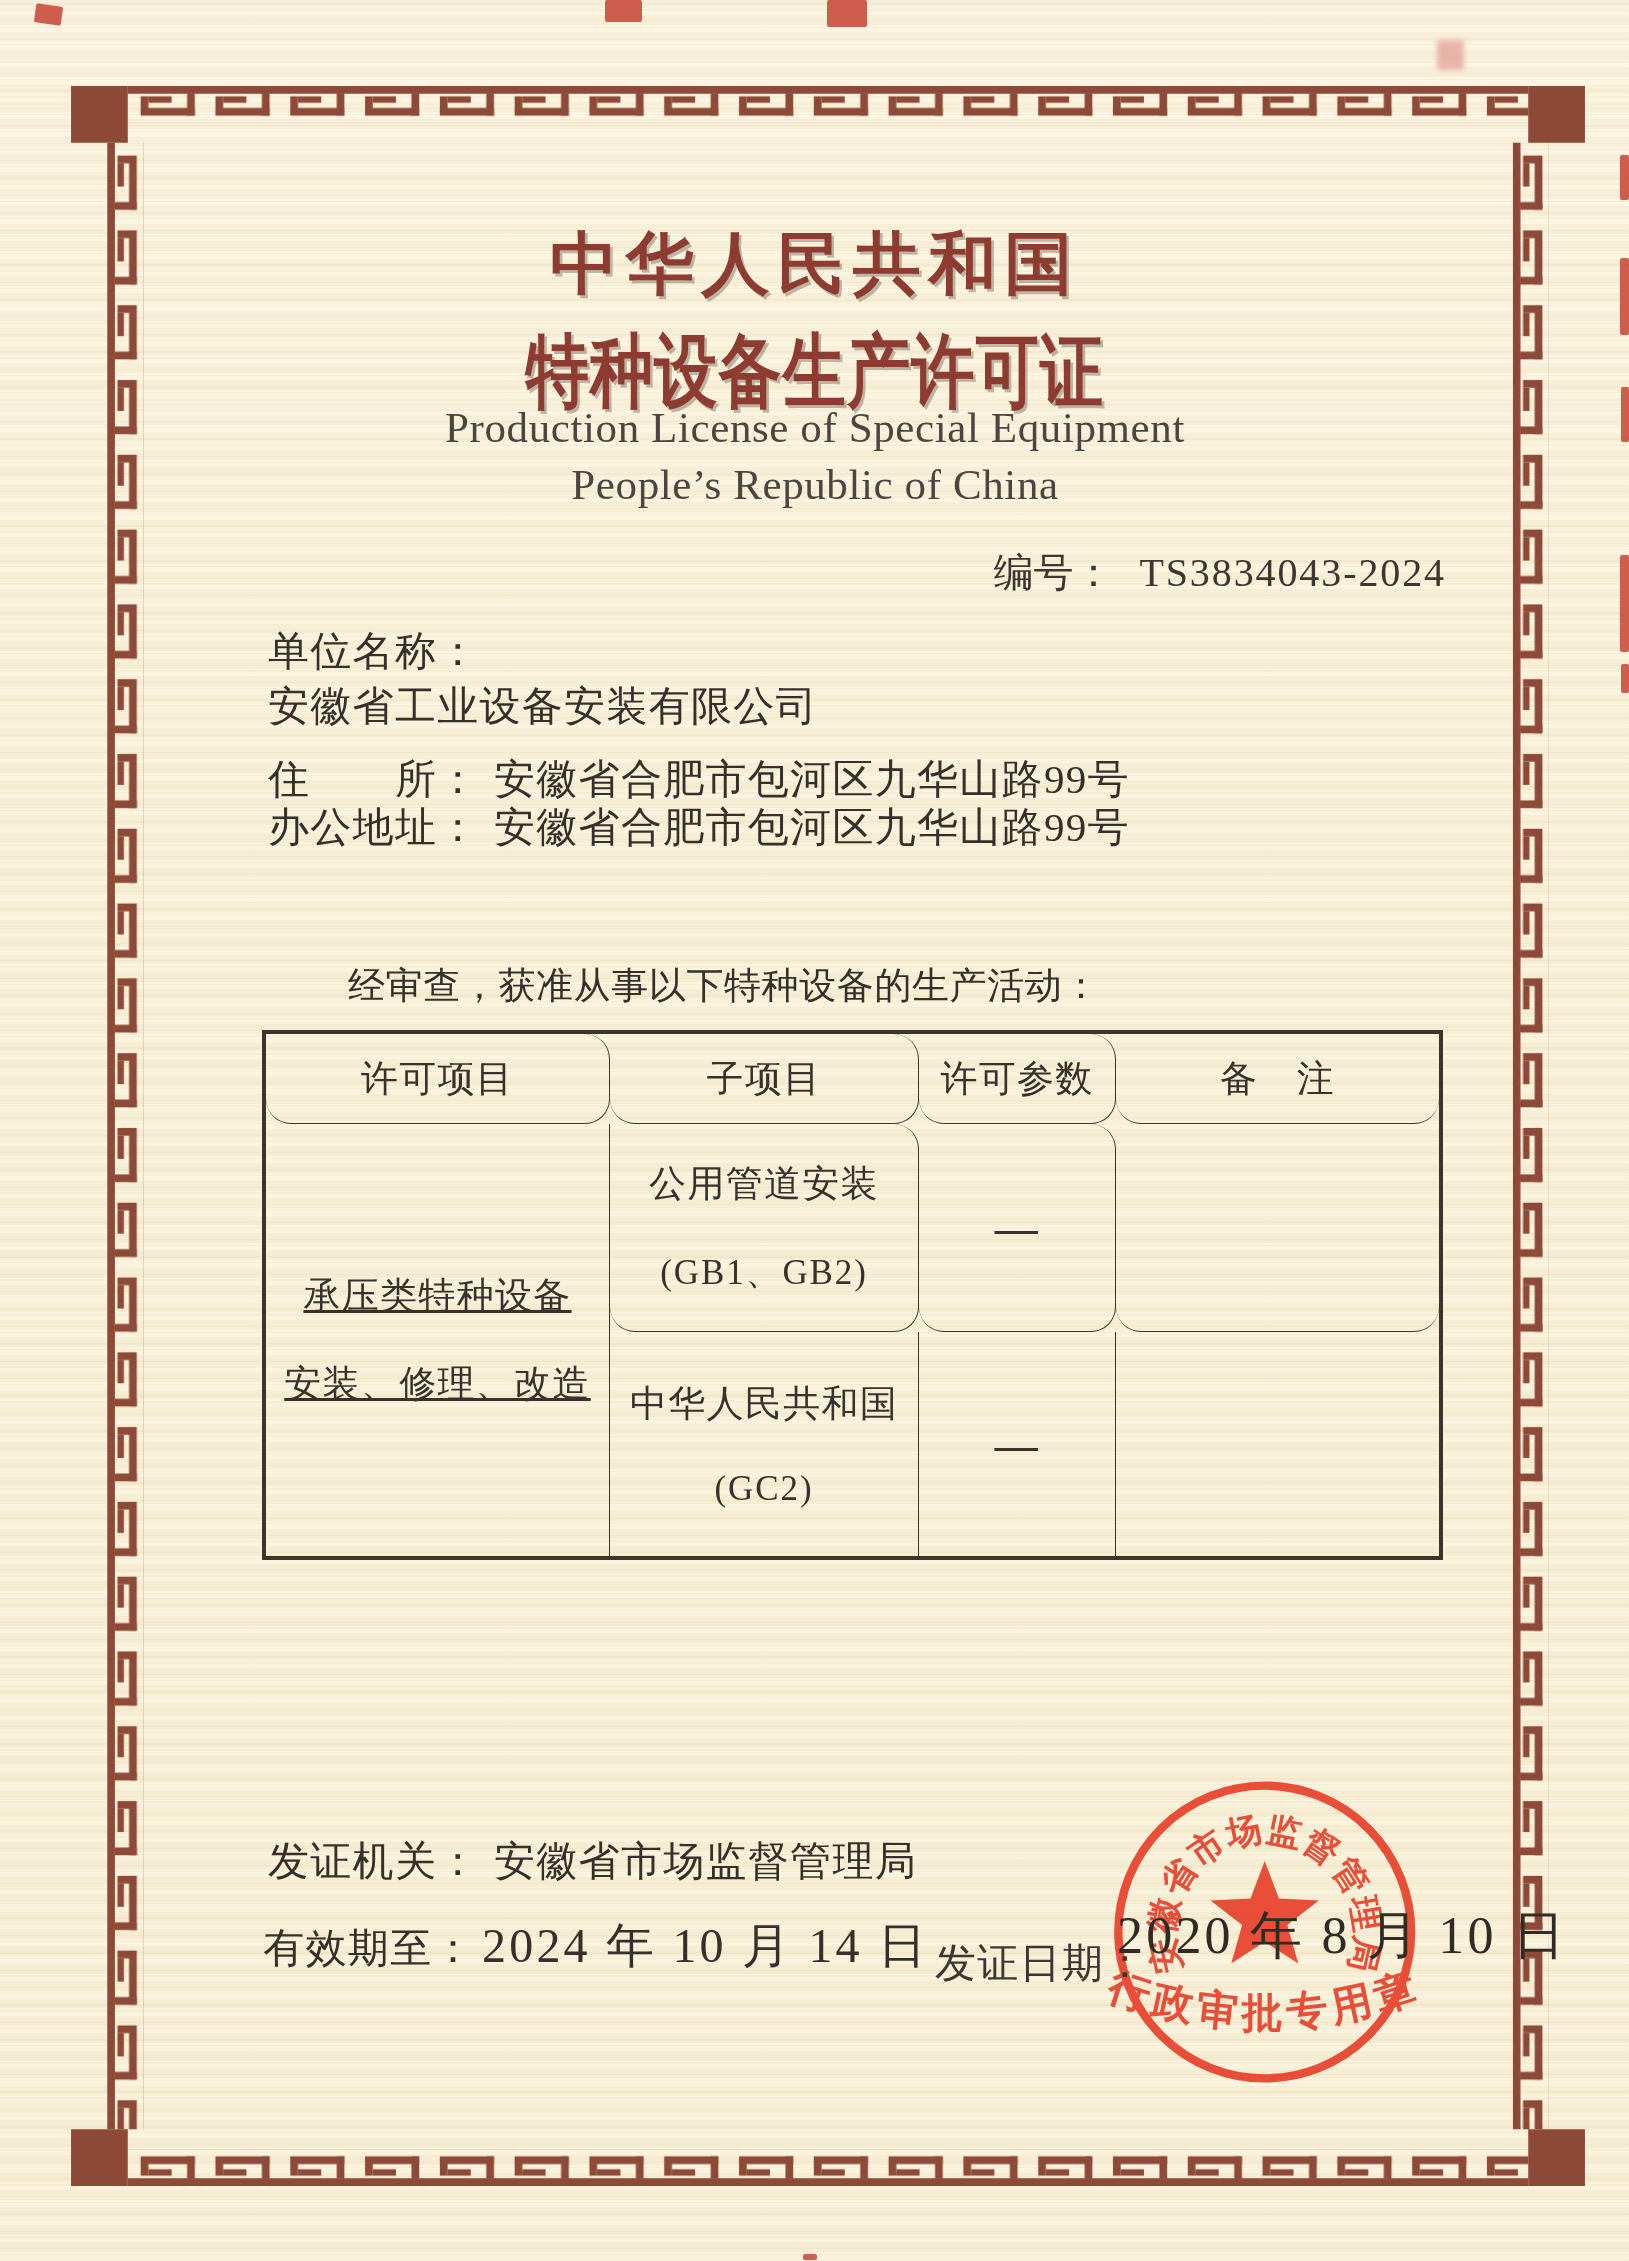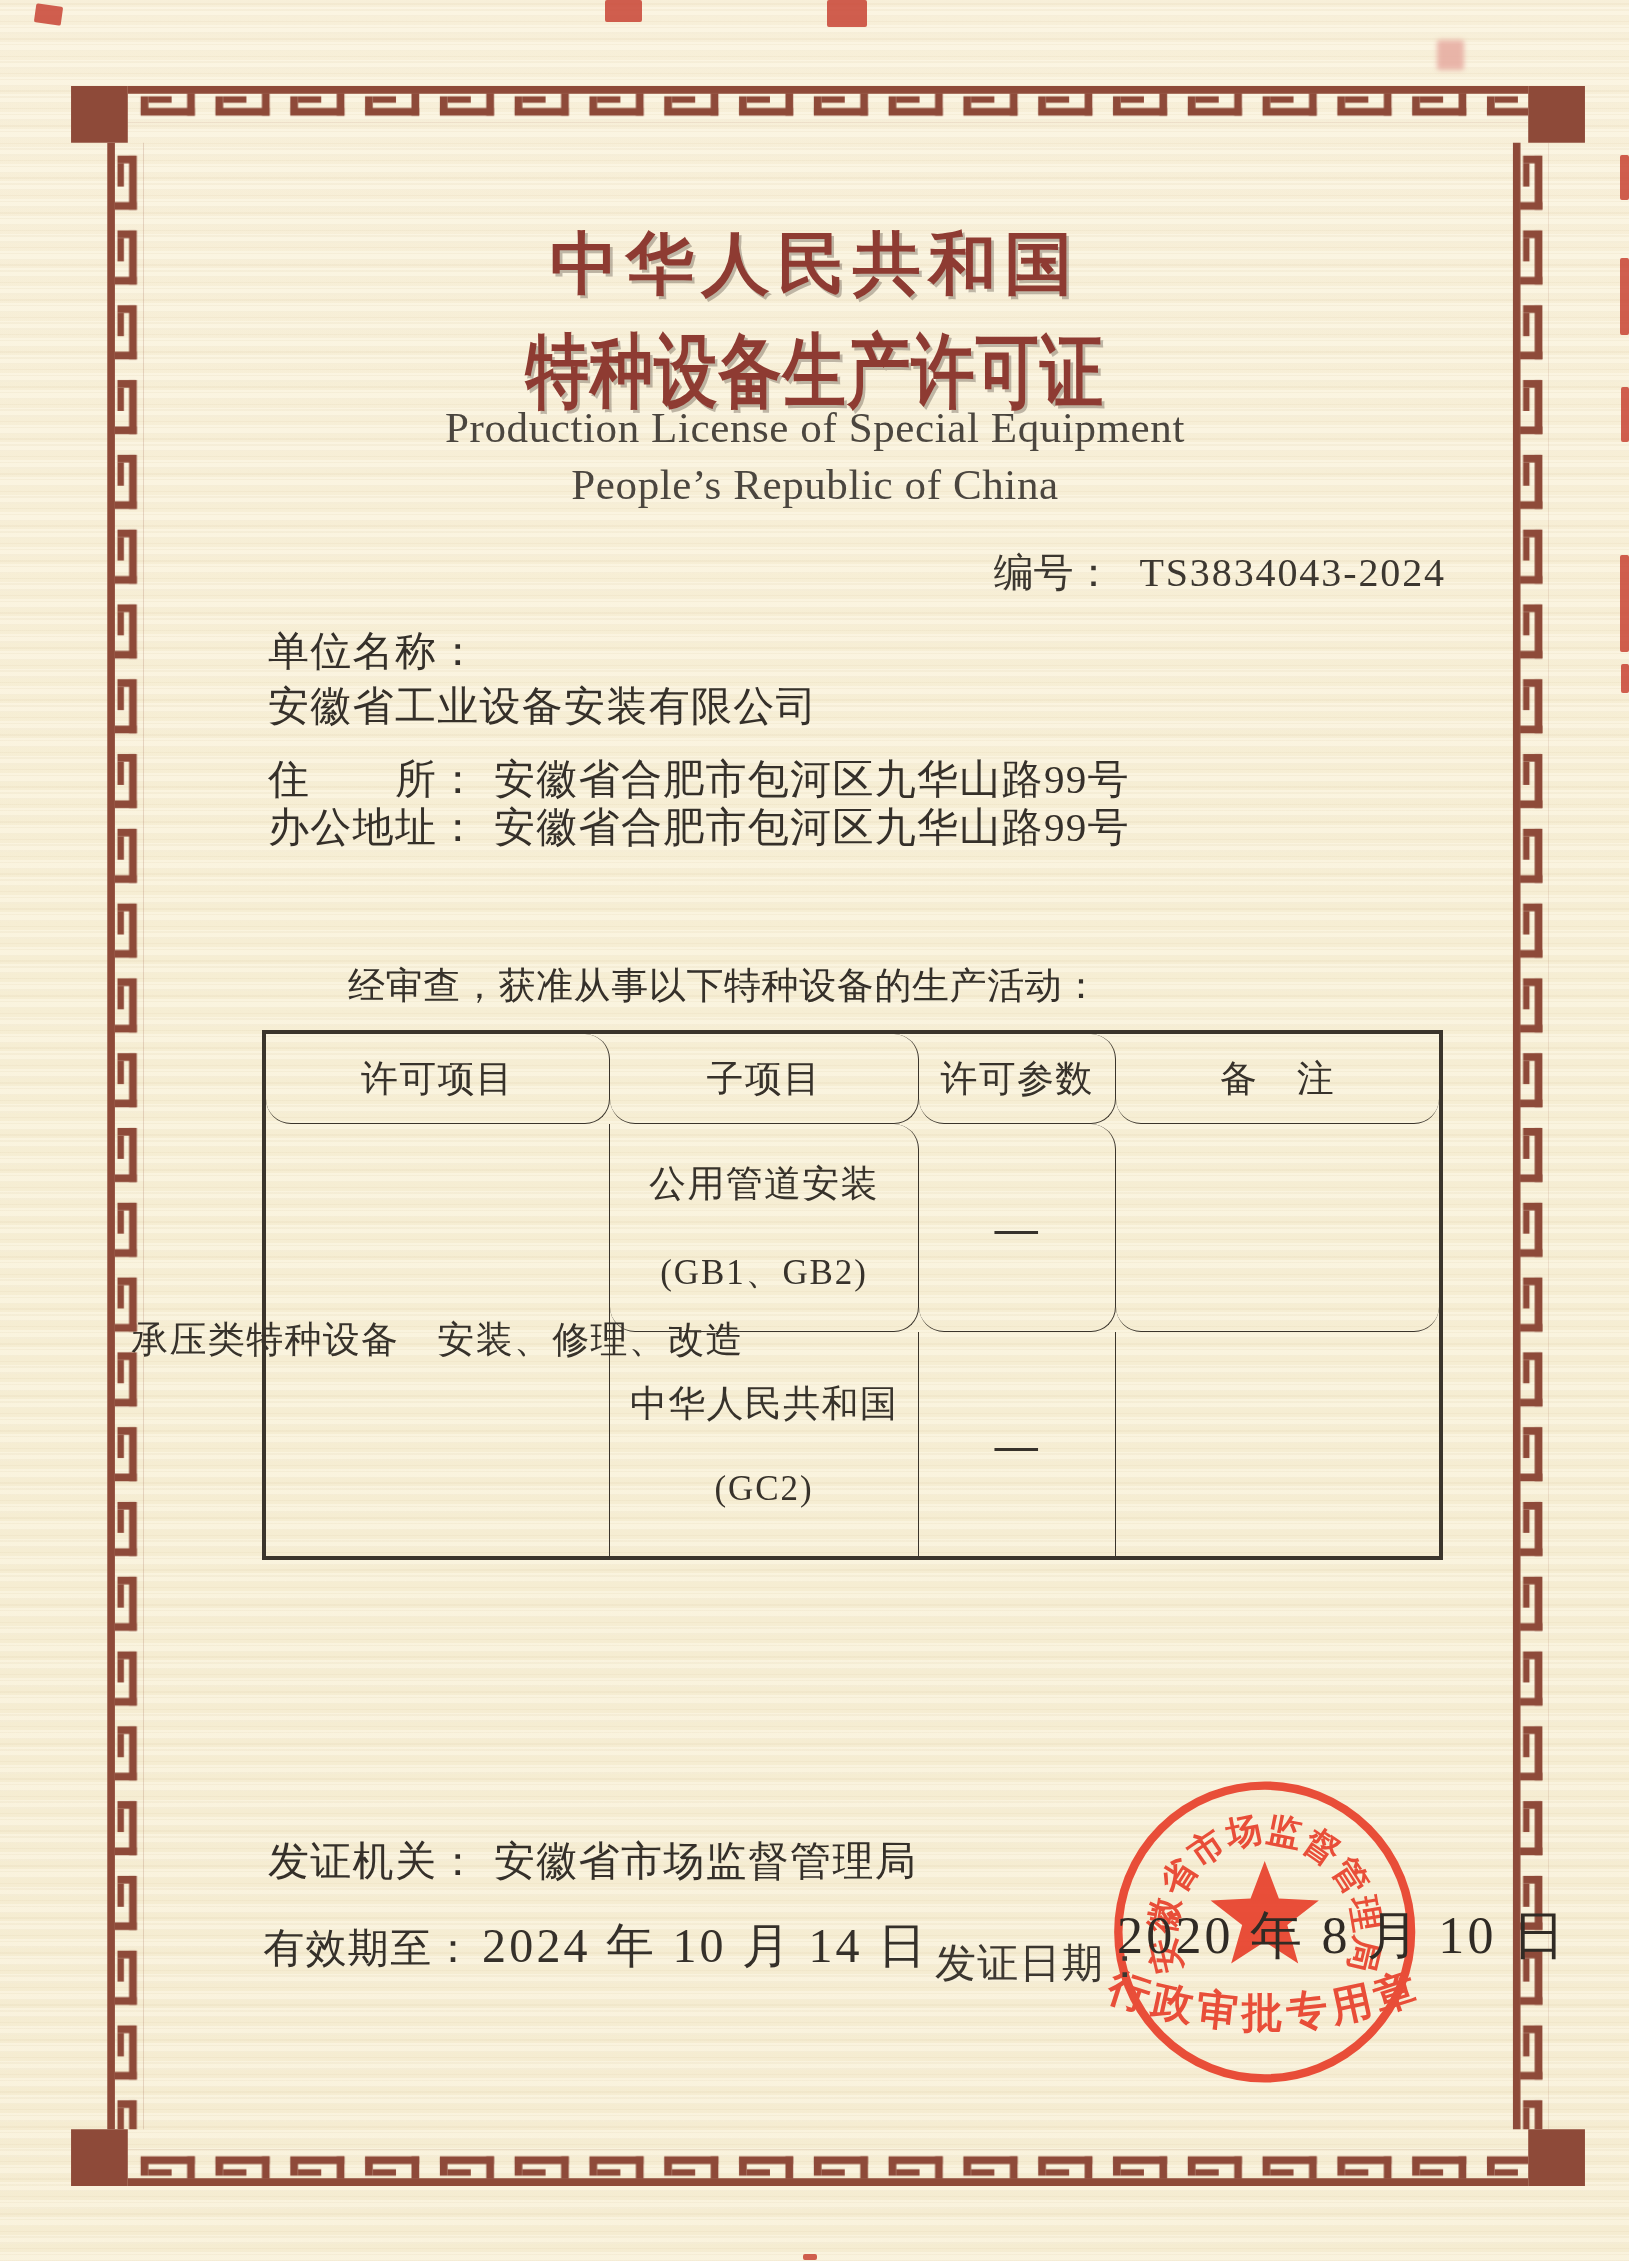--- a/index.html
+++ b/index.html
@@ -48,21 +48,21 @@
     display:grid;
     grid-template-columns:344px 309px 197px auto;
     grid-template-rows:90px 208px auto;
     border:4.5px solid #3b352c;
     background:rgba(0,0,0,0);
   }
   .cell{display:flex; align-items:center; justify-content:center;
     font-size:37px; letter-spacing:1.3px; color:#37322b; white-space:pre;}
   .bR{border-right:1.9px solid #3b352c;}
   .bB{border-bottom:1.9px solid #3b352c;border-radius:25px;}
-  .merged{grid-column:1; grid-row:2 / span 2; flex-direction:row; gap:38px;}
+  .merged{grid-column:1; grid-row:2 / span 2; flex-direction:column; gap:38px;text-decoration:underline;}
   .sub{flex-direction:column; gap:40px;}
   .paren{font-size:35px; letter-spacing:1.9px;}
   .param{font-size:43px; font-weight:700;}
 
   
   .l-issuer{left:268px; top:1834px;}
   .l-valid{left:256px; top:1914px;text-align:center;}
   .l-valid .val{font-size:48px; letter-spacing:3.2px;}
   .issue-label{left:935px; top:1936px; font-size:41px; letter-spacing:1.3px; color:#3c3730; z-index:6; white-space:pre;}
   .issue-date{left:1117px; top:1901px; font-size:52px; letter-spacing:3.2px; color:#302b25; z-index:6; white-space:pre;}

